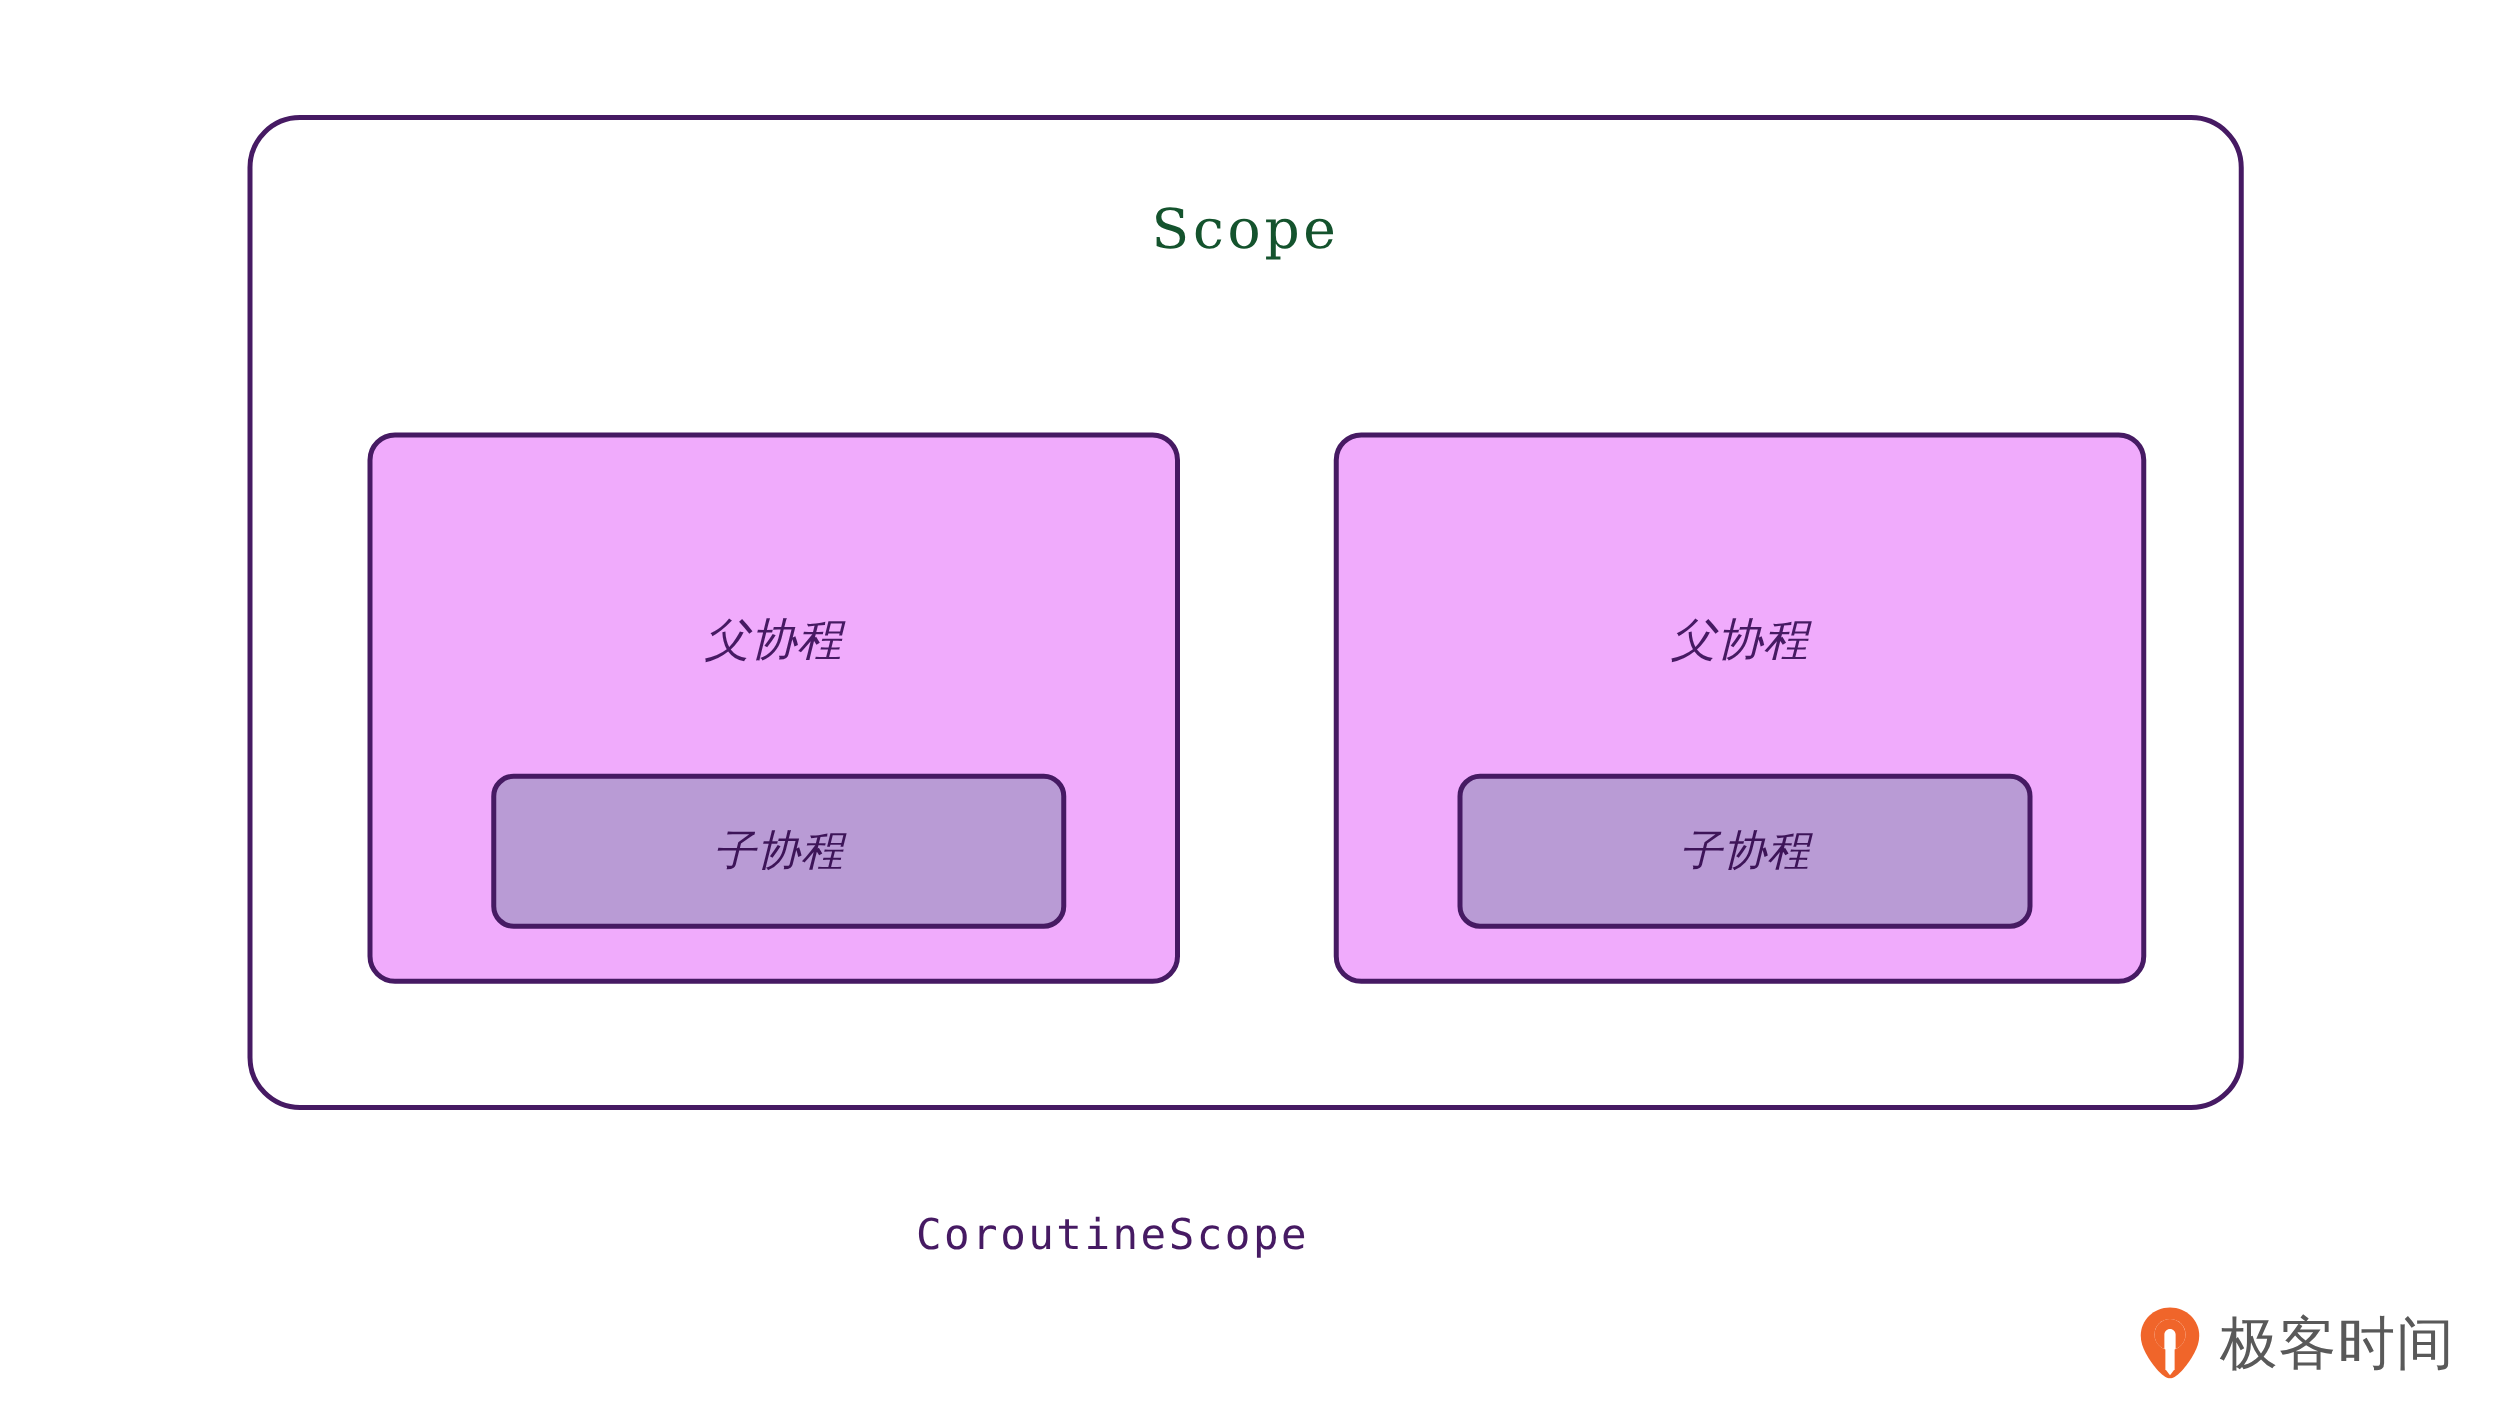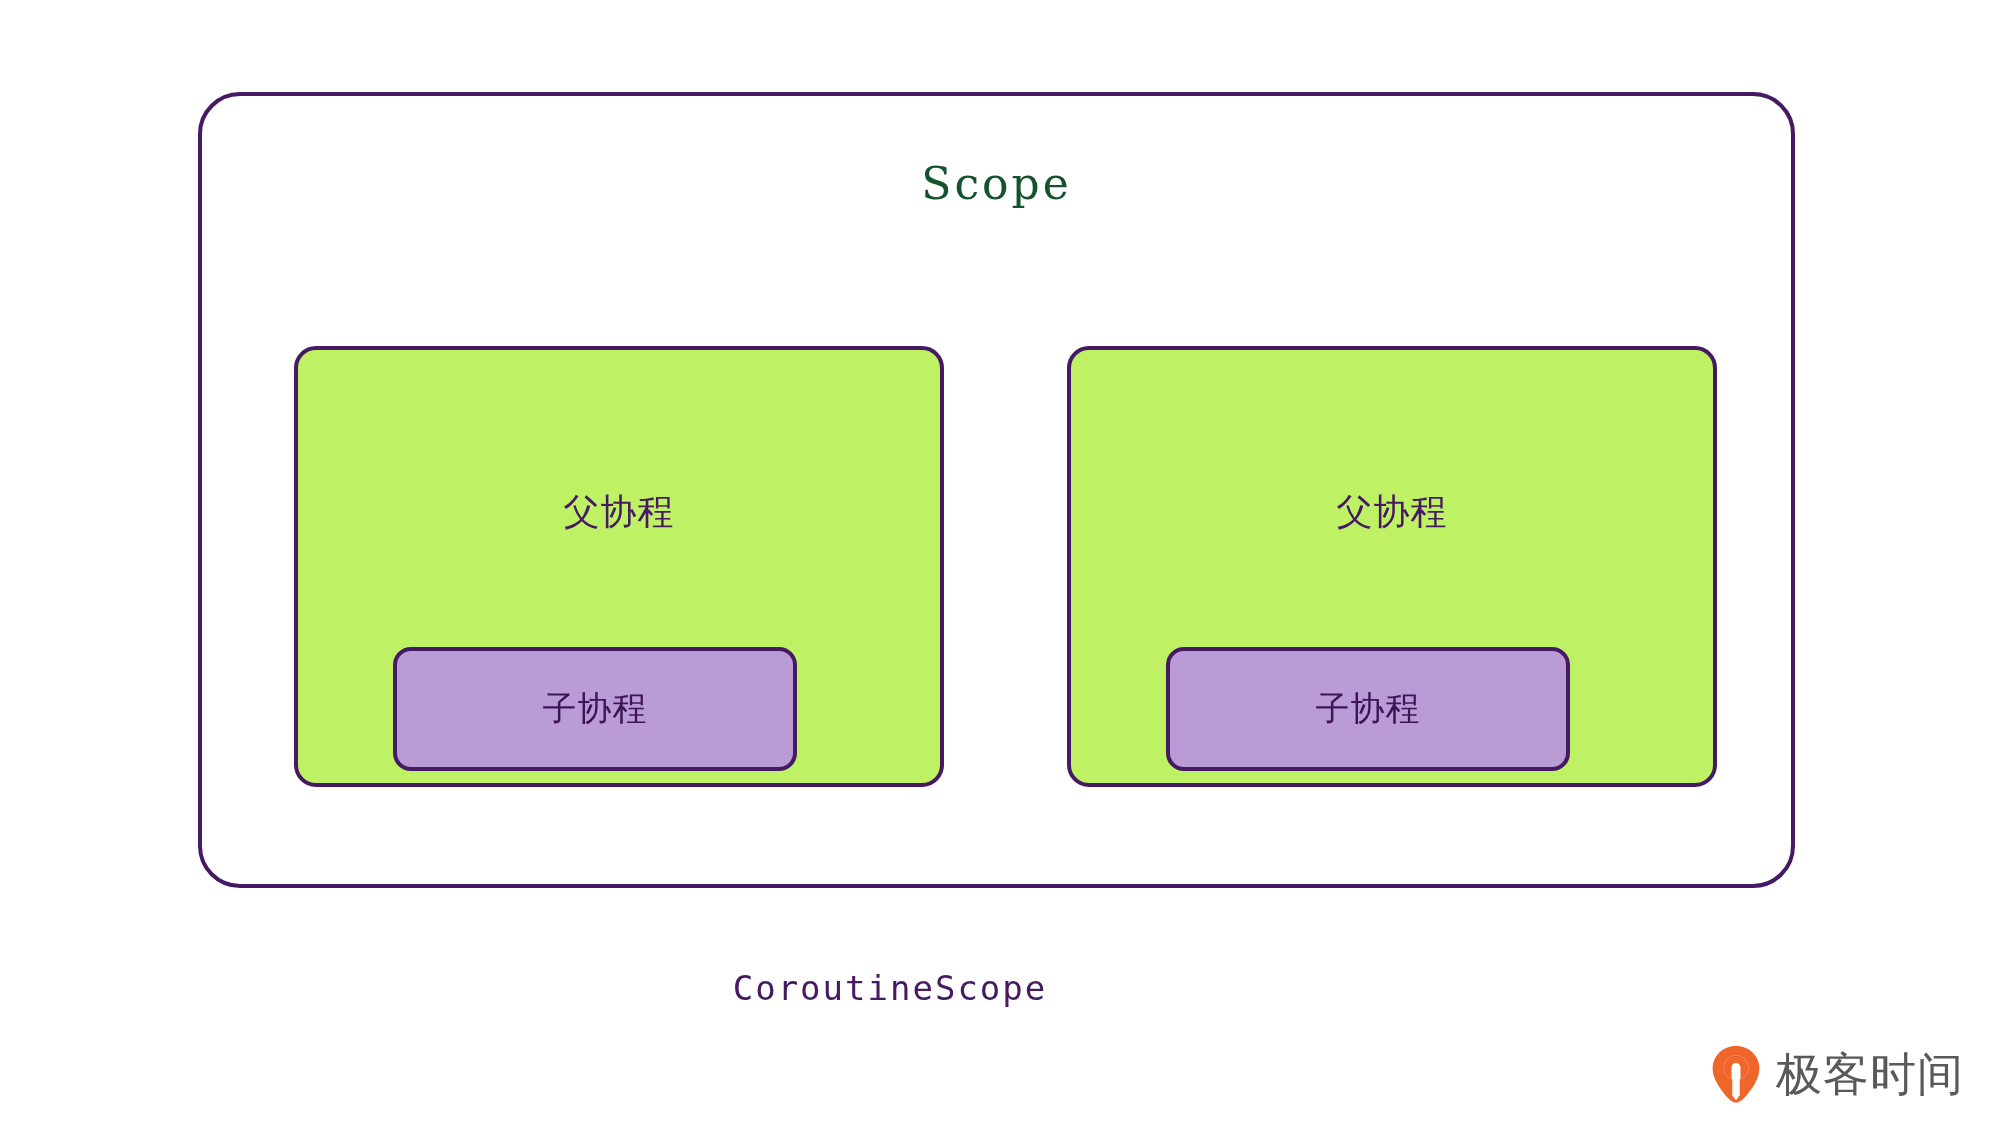--- a/index.html
+++ b/index.html
@@ -52,21 +52,22 @@
 
   
   .parent-box {
     position: absolute;
     top: 250px;
     width: 650px;
     height: 441px;
     box-sizing: border-box;
     border: 4px solid #461a63;
     border-radius: 22px;
-    background: #bef264;
+    background: #f0abfc;
+    font-style: italic;
   }
   .parent-box.left  { left: 92px; }
   .parent-box.right { left: 865px; }
 
   .parent-label {
     position: absolute;
     left: 0;
     top: 138px;
     width: 100%;
     text-align: center;
@@ -75,30 +76,29 @@
     color: #461a63;
     letter-spacing: 1px;
     white-space: nowrap;
   }
 
   
   .child-box {
     position: absolute;
     left: 95px;
     top: 269px;
-    width: 404px;
+    width: 460px;
     height: 124px;
     box-sizing: border-box;
     border: 4px solid #461a63;
     border-radius: 18px;
     background: #b99bd5;
     display: flex;
     align-items: center;
     justify-content: center;
-    margin-top: 28px;
   }
 
   .child-label {
     font-family: "DejaVu Sans", "Liberation Sans", sans-serif;
     font-size: 34px;
     color: #3d1458;
     letter-spacing: 1px;
     white-space: nowrap;
   }
 

